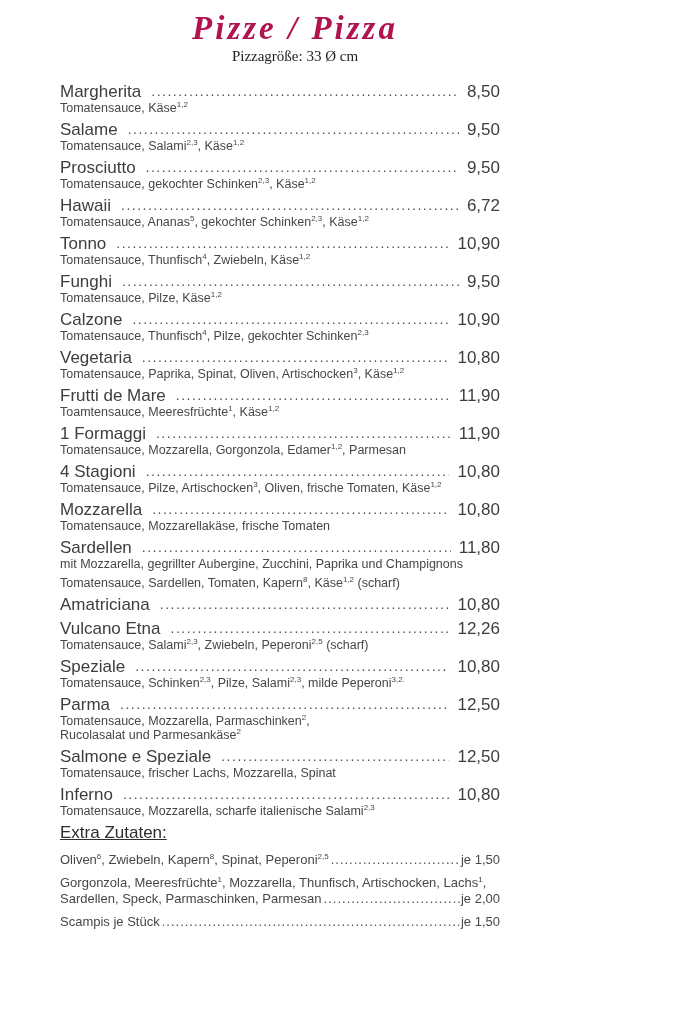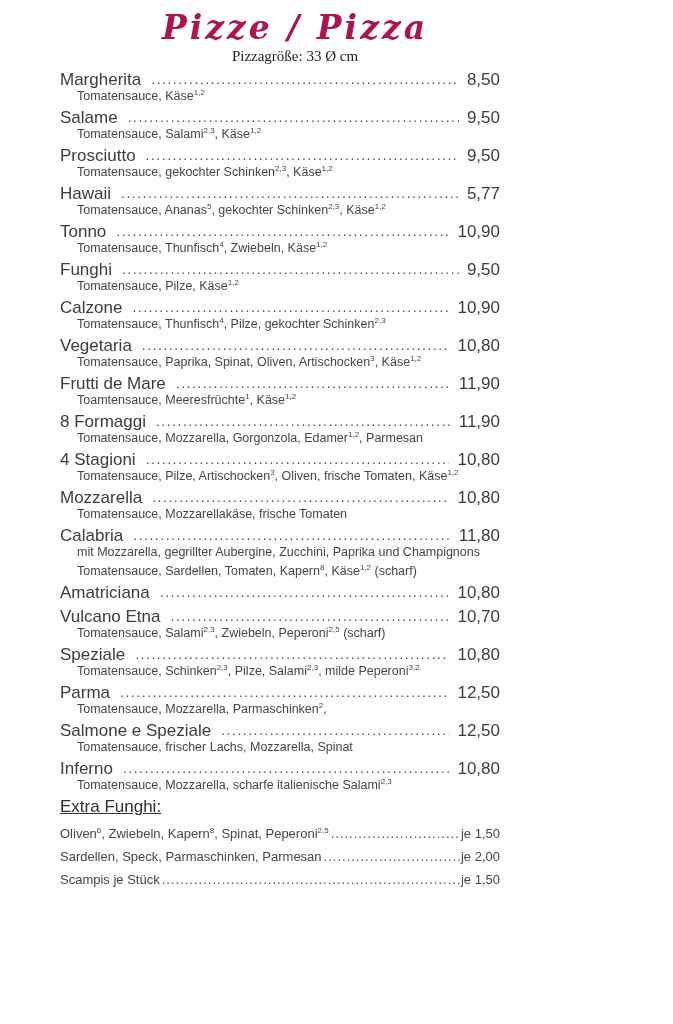--- a/index.html
+++ b/index.html
@@ -30,21 +30,21 @@
     font-size: 33px;
     line-height: 40px;
     letter-spacing: 3px;
     margin: 0;
   }
   .page-subtitle {
     font-family: "Liberation Serif", serif;
     font-size: 15px;
     line-height: 17px;
     color: #1d1d1d;
-    margin-bottom: 5px;
+    margin-bottom: 17px;
   }
   .menu-col {
     width: 440px;
     margin-left: 60px;
   }
   .item {
     margin-bottom: 5px;
   }
   .item-line {
     display: flex;
@@ -70,21 +70,20 @@
     content: "................................................................................................................................";
   }
   .item-price {
     white-space: nowrap;
     padding-left: 8px;
   }
   .item-desc {
     font-size: 12.5px;
     line-height: 14px;
     color: #474747;
-    margin-left: 17px;
   }
   sup {
     font-size: 8px;
     line-height: 0;
     vertical-align: super;
   }
   .extras-section {
     margin-top: 3px;
   }
   .extras-heading {
@@ -116,21 +115,21 @@
   .extra-price {
     white-space: nowrap;
     padding-left: 1px;
   }
 </style>
 </head>
 <body>
 
 <div class="page">
   <div class="page-header">
-    <h1 class="page-title" style="color: rgb(176, 19, 78);">Pizze / Pizza</h1>
+    <h1 class="page-title" style="color: rgb(176, 19, 78); font-family: Liberation Serif, serif;">Pizze / Pizza</h1>
     <div class="page-subtitle">Pizzagröße: 33 Ø cm</div>
   </div>
 
   <div class="menu-col">
     <div id="menu-items">
         <div class="item">
           <div class="item-line">
             <span class="item-name">Margherita</span>
             <span class="leader"></span>
             <span class="item-price">8,50</span>
@@ -150,21 +149,21 @@
             <span class="item-name">Prosciutto</span>
             <span class="leader"></span>
             <span class="item-price">9,50</span>
           </div>
           <div class="item-desc">Tomatensauce, gekochter Schinken<sup>2,3</sup>, Käse<sup>1,2</sup></div>
         </div>
         <div class="item">
           <div class="item-line">
             <span class="item-name">Hawaii</span>
             <span class="leader"></span>
-            <span class="item-price">5,77</span>
+            <span class="item-price">6,72</span>
           </div>
           <div class="item-desc">Tomatensauce, Ananas<sup>5</sup>, gekochter Schinken<sup>2,3</sup>, Käse<sup>1,2</sup></div>
         </div>
         <div class="item">
           <div class="item-line">
             <span class="item-name">Tonno</span>
             <span class="leader"></span>
             <span class="item-price">10,90</span>
           </div>
           <div class="item-desc">Tomatensauce, Thunfisch<sup>4</sup>, Zwiebeln, Käse<sup>1,2</sup></div>
@@ -196,21 +195,21 @@
         <div class="item">
           <div class="item-line">
             <span class="item-name">Frutti de Mare</span>
             <span class="leader"></span>
             <span class="item-price">11,90</span>
           </div>
           <div class="item-desc">Toamtensauce, Meeresfrüchte<sup>1</sup>, Käse<sup>1,2</sup></div>
         </div>
         <div class="item">
           <div class="item-line">
-            <span class="item-name">8 Formaggi</span>
+            <span class="item-name">1 Formaggi</span>
             <span class="leader"></span>
             <span class="item-price">11,90</span>
           </div>
           <div class="item-desc">Tomatensauce, Mozzarella, Gorgonzola, Edamer<sup>1,2</sup>, Parmesan</div>
         </div>
         <div class="item">
           <div class="item-line">
             <span class="item-name">4 Stagioni</span>
             <span class="leader"></span>
             <span class="item-price">10,80</span>
@@ -220,89 +219,91 @@
         <div class="item">
           <div class="item-line">
             <span class="item-name">Mozzarella</span>
             <span class="leader"></span>
             <span class="item-price">10,80</span>
           </div>
           <div class="item-desc">Tomatensauce, Mozzarellakäse, frische Tomaten</div>
         </div>
         <div class="item">
           <div class="item-line">
-            <span class="item-name">Calabria</span>
+            <span class="item-name">Sardellen</span>
             <span class="leader"></span>
             <span class="item-price">11,80</span>
           </div>
           <div class="item-desc">mit Mozzarella, gegrillter Aubergine, Zucchini, Paprika und Champignons</div>
         </div>
         <div class="item">
           <div class="item-desc">Tomatensauce, Sardellen, Tomaten, Kapern<sup>8</sup>, Käse<sup>1,2</sup> (scharf)</div>
         </div>
         <div class="item">
           <div class="item-line">
             <span class="item-name">Amatriciana</span>
             <span class="leader"></span>
             <span class="item-price">10,80</span>
           </div>
         </div>
         <div class="item">
           <div class="item-line">
             <span class="item-name">Vulcano Etna</span>
             <span class="leader"></span>
-            <span class="item-price">10,70</span>
+            <span class="item-price">12,26</span>
           </div>
           <div class="item-desc">Tomatensauce, Salami<sup>2,3</sup>, Zwiebeln, Peperoni<sup>2,5</sup> (scharf)</div>
         </div>
         <div class="item">
           <div class="item-line">
             <span class="item-name">Speziale</span>
             <span class="leader"></span>
             <span class="item-price">10,80</span>
           </div>
           <div class="item-desc">Tomatensauce, Schinken<sup>2,3</sup>, Pilze, Salami<sup>2,3</sup>, milde Peperoni<sup>3,2.</sup></div>
         </div>
         <div class="item">
           <div class="item-line">
             <span class="item-name">Parma</span>
             <span class="leader"></span>
             <span class="item-price">12,50</span>
           </div>
           <div class="item-desc">Tomatensauce, Mozzarella, Parmaschinken<sup>2</sup>,</div>
+          <div class="item-desc">Rucolasalat und Parmesankäse<sup>2</sup></div>
         </div>
         <div class="item">
           <div class="item-line">
             <span class="item-name">Salmone e Speziale</span>
             <span class="leader"></span>
             <span class="item-price">12,50</span>
           </div>
           <div class="item-desc">Tomatensauce, frischer Lachs, Mozzarella, Spinat</div>
         </div>
         <div class="item">
           <div class="item-line">
             <span class="item-name">Inferno</span>
             <span class="leader"></span>
             <span class="item-price">10,80</span>
           </div>
           <div class="item-desc">Tomatensauce, Mozzarella, scharfe italienische Salami<sup>2,3</sup></div>
         </div>
       </div>
 
     <div class="extras-section">
-      <h2 class="extras-heading">Extra Funghi:</h2>
+      <h2 class="extras-heading">Extra Zutaten:</h2>
       <div id="extras-rows">
           <div class="extra-row">
             <div class="extra-last-line">
               <span class="extra-text">Oliven<sup>6</sup>, Zwiebeln, Kapern<sup>8</sup>, Spinat, Peperoni<sup>2,5</sup></span>
               <span class="leader leader-small"></span>
               <span class="extra-price">je 1,50</span>
             </div>
           </div>
           <div class="extra-row">
+            <div class="extra-line">Gorgonzola, Meeresfrüchte<sup>1</sup>, Mozzarella, Thunfisch, Artischocken, Lachs<sup>1</sup>,</div>
             <div class="extra-last-line">
               <span class="extra-text">Sardellen, Speck, Parmaschinken, Parmesan</span>
               <span class="leader leader-small"></span>
               <span class="extra-price">je 2,00</span>
             </div>
           </div>
           <div class="extra-row">
             <div class="extra-last-line">
               <span class="extra-text">Scampis je Stück</span>
               <span class="leader leader-small"></span>

